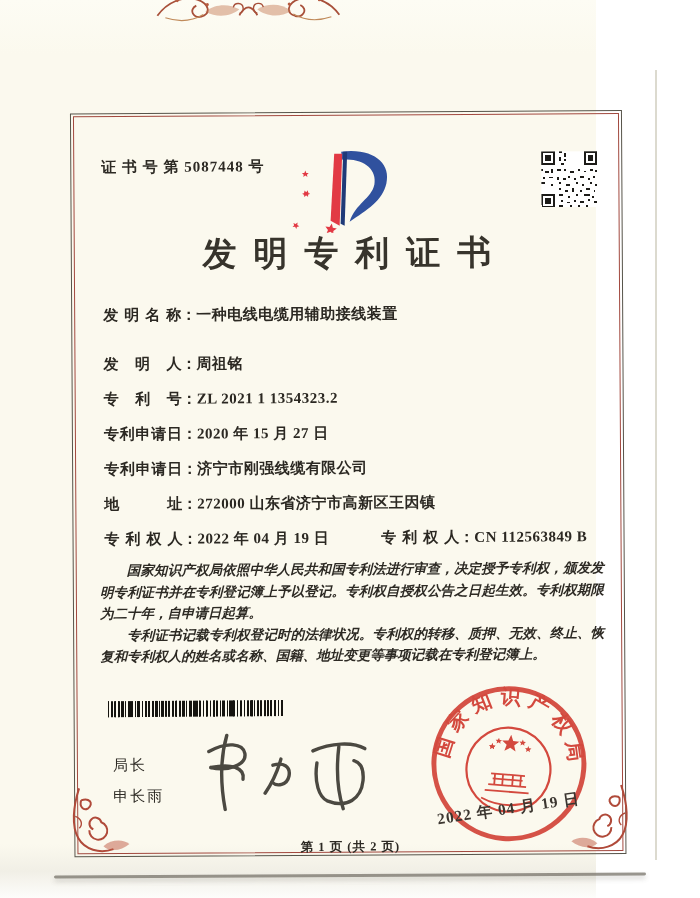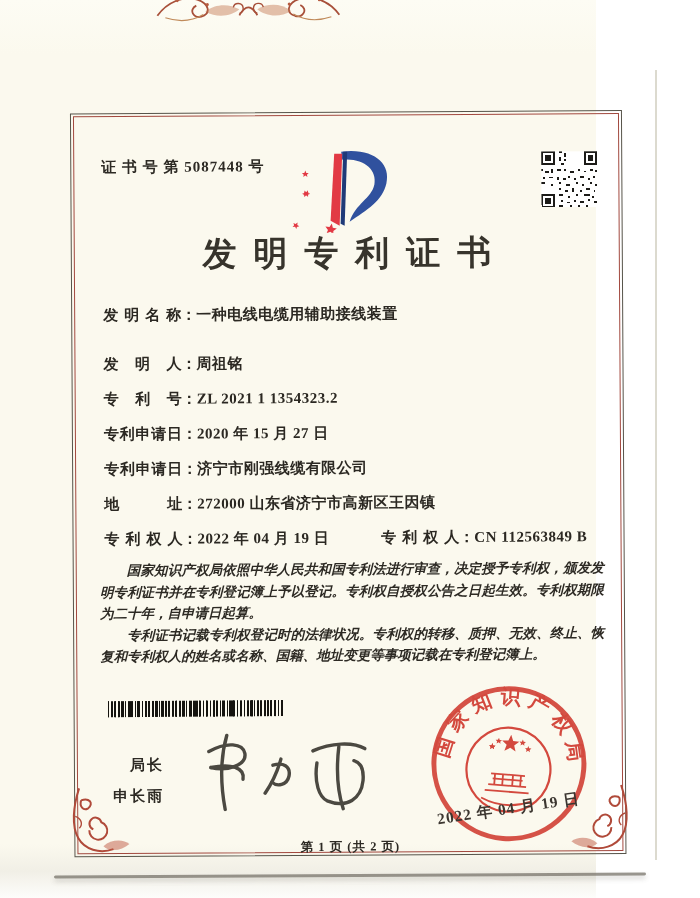--- a/index.html
+++ b/index.html
@@ -27,21 +27,21 @@
   .grant{display:flex;height:22px;line-height:22px;}
   .grant .cell2{margin-left:52px;}
   .bodytext{position:absolute;left:26px;top:446px;width:504px;font-size:13.5px;line-height:21.5px;
     color:#2d2a24;font-style:italic;font-weight:600;text-align:justify;}
   .bodytext p{margin:0;text-indent:2em;}
   .barcode{position:absolute;left:33px;top:587px;width:176px;height:16px;
     background:
       repeating-linear-gradient(90deg,#15140f 0 1.6px,transparent 1.6px 3.4px),
       repeating-linear-gradient(90deg,#15140f 0 1px,transparent 1px 7.6px),
       repeating-linear-gradient(90deg,transparent 0 10px,#15140f 10px 12.6px,transparent 12.6px 19px);}
-  .director{position:absolute;left:38px;top:636px;font-size:15px;font-weight:700;color:#2d2a24;line-height:31px;letter-spacing:2px;text-align:right;}
+  .director{position:absolute;left:38px;top:636px;font-size:15px;font-weight:400;color:#2d2a24;line-height:31px;letter-spacing:2px;}
   .signature{position:absolute;left:118px;top:612px;width:196px;height:100px;}
   .seal{position:absolute;left:336px;top:566px;width:196px;height:178px;mix-blend-mode:multiply;opacity:.92;}
   .page-footer{position:absolute;left:0;top:726px;width:100%;text-align:center;font-size:12.5px;
     font-weight:700;color:#2d2a24;letter-spacing:1px;}
   .paper-edge{position:absolute;left:54px;top:874px;width:592px;height:3px;background:#767269;
     border-radius:2px;opacity:.75;transform:rotate(-.3deg);box-shadow:0 3px 5px rgba(120,118,110,.45);}
   .paper-edge-right{position:absolute;left:655px;top:70px;height:790px;width:2px;background:#dcdacf;}
 </style>
 </head>
 <body>

